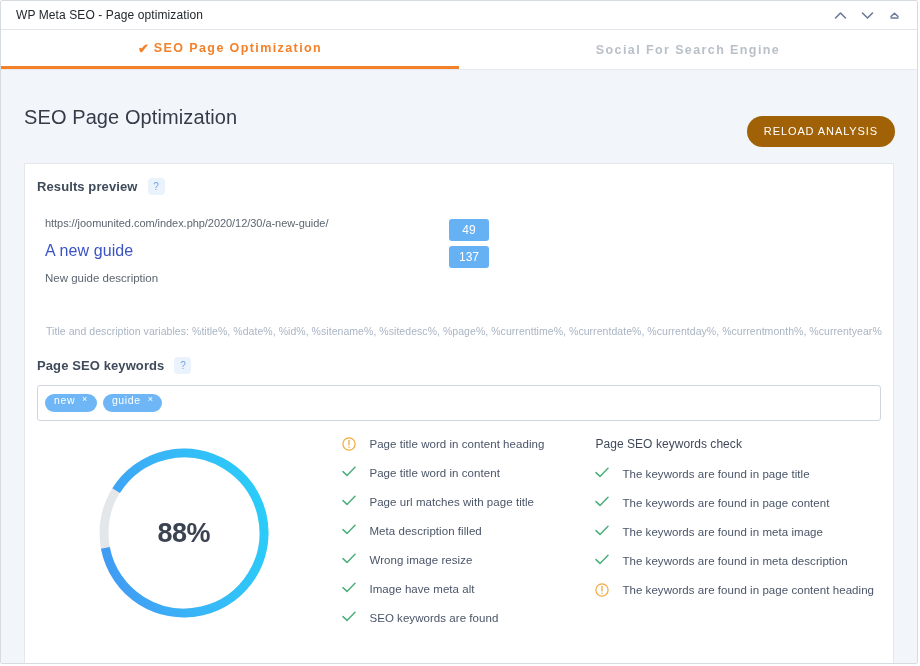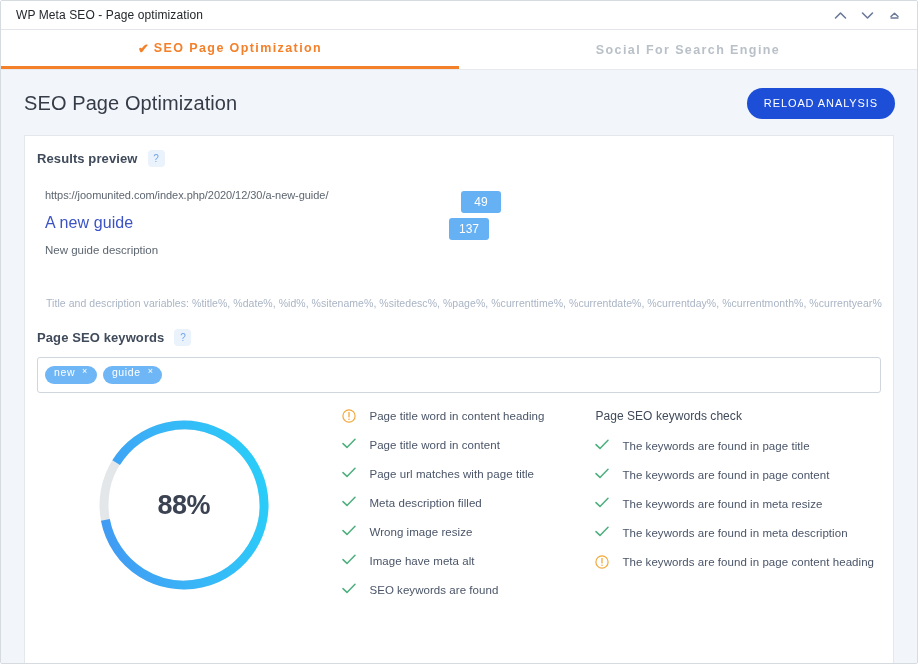--- a/index.html
+++ b/index.html
@@ -110,30 +110,31 @@
     justify-content: space-between;
     padding: 18px 22px 16px 23px;
   }
   .page-title {
     font-size: 20px;
     color: #353c48;
     font-weight: 400;
     letter-spacing: 0.1px;
   }
   .reload-btn {
-    background: #1d4ed8;
+    background: #a16207;
     color: #ffffff;
     border: none;
     border-radius: 16px;
     padding: 9px 17px 10px 17px;
     font-size: 11px;
     letter-spacing: 0.9px;
     font-family: "Liberation Sans", sans-serif;
     cursor: pointer;
     white-space: nowrap;
+    margin-top: 28px;
   }
 
   
   .card {
     background: #ffffff;
     margin: 0 23px 0 23px;
     border: 1px solid #e4e8ed;
     border-bottom: none;
     box-sizing: border-box;
     height: 534px;
@@ -195,21 +196,21 @@
     color: #ffffff;
     font-size: 12px;
     border-radius: 3px;
     width: 40px;
     height: 22px;
     display: flex;
     align-items: center;
     justify-content: center;
     left: 424px;
   }
-  .count-title { top: 24px; margin-left: 12px; }
+  .count-title { top: 24px; }
   .count-desc  { top: 51px; }
 
   .variables {
     font-size: 10.5px;
     color: #a9b4c4;
     padding: 0 0 0 21px;
     letter-spacing: 0.05px;
   }
 
   
@@ -483,21 +484,21 @@
                   </svg>
                 </span>
                 <span class="txt">The keywords are found in page content</span>
               </div>
               <div class="check-item">
                 <span class="ico mark-ok">
                   <svg width="14" height="11" viewBox="0 0 14 11">
                     <polyline points="1,5.6 5,9.4 13,1.2" fill="none" stroke="#4caf7d" stroke-width="1.5" stroke-linecap="round" stroke-linejoin="round"></polyline>
                   </svg>
                 </span>
-                <span class="txt">The keywords are found in meta resize</span>
+                <span class="txt">The keywords are found in meta image</span>
               </div>
               <div class="check-item">
                 <span class="ico mark-ok">
                   <svg width="14" height="11" viewBox="0 0 14 11">
                     <polyline points="1,5.6 5,9.4 13,1.2" fill="none" stroke="#4caf7d" stroke-width="1.5" stroke-linecap="round" stroke-linejoin="round"></polyline>
                   </svg>
                 </span>
                 <span class="txt">The keywords are found in meta description</span>
               </div>
               <div class="check-item">

